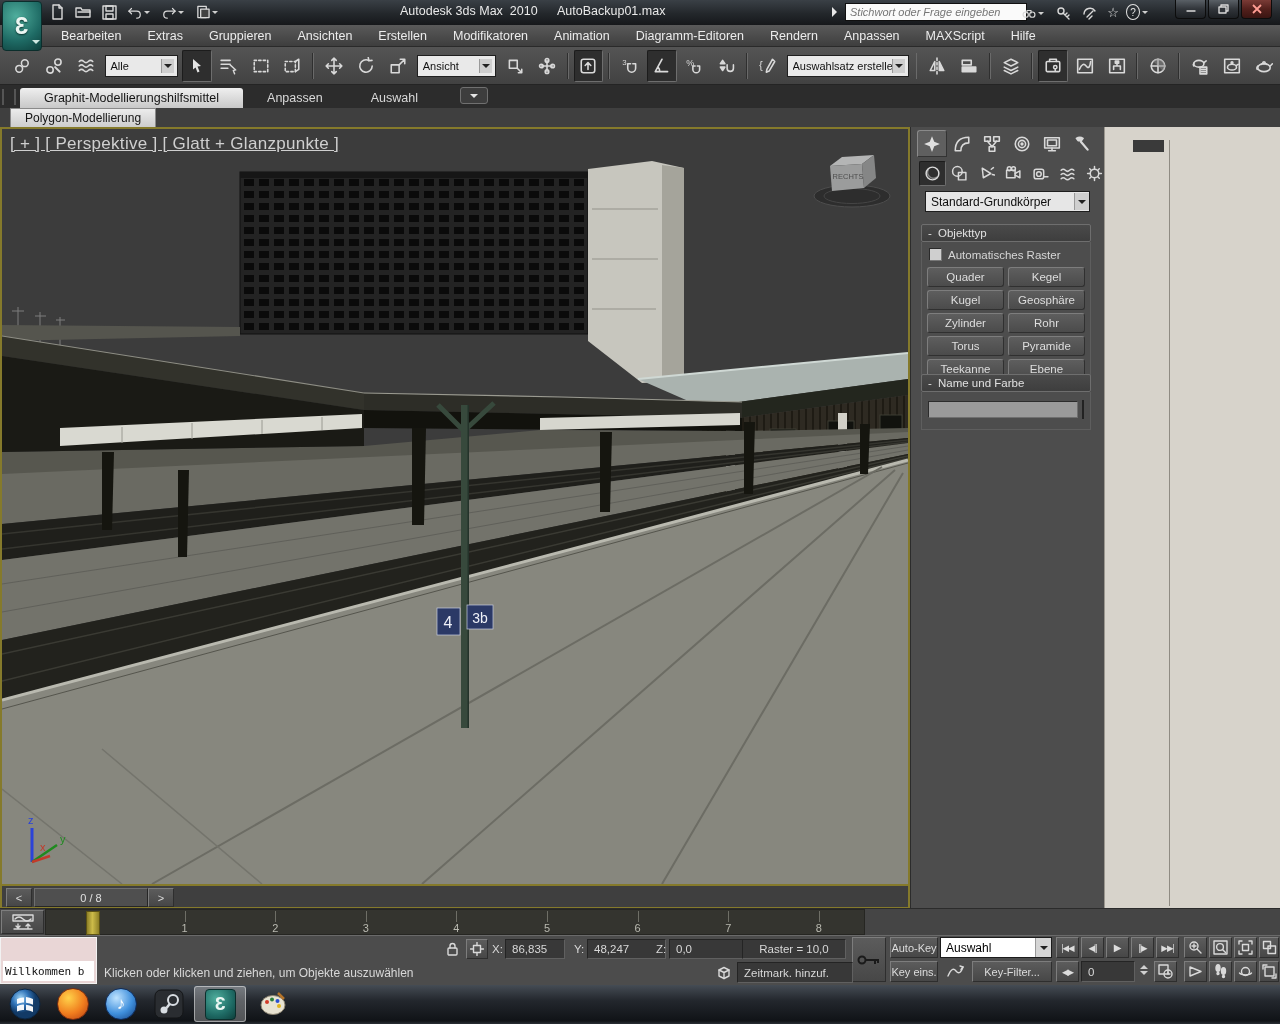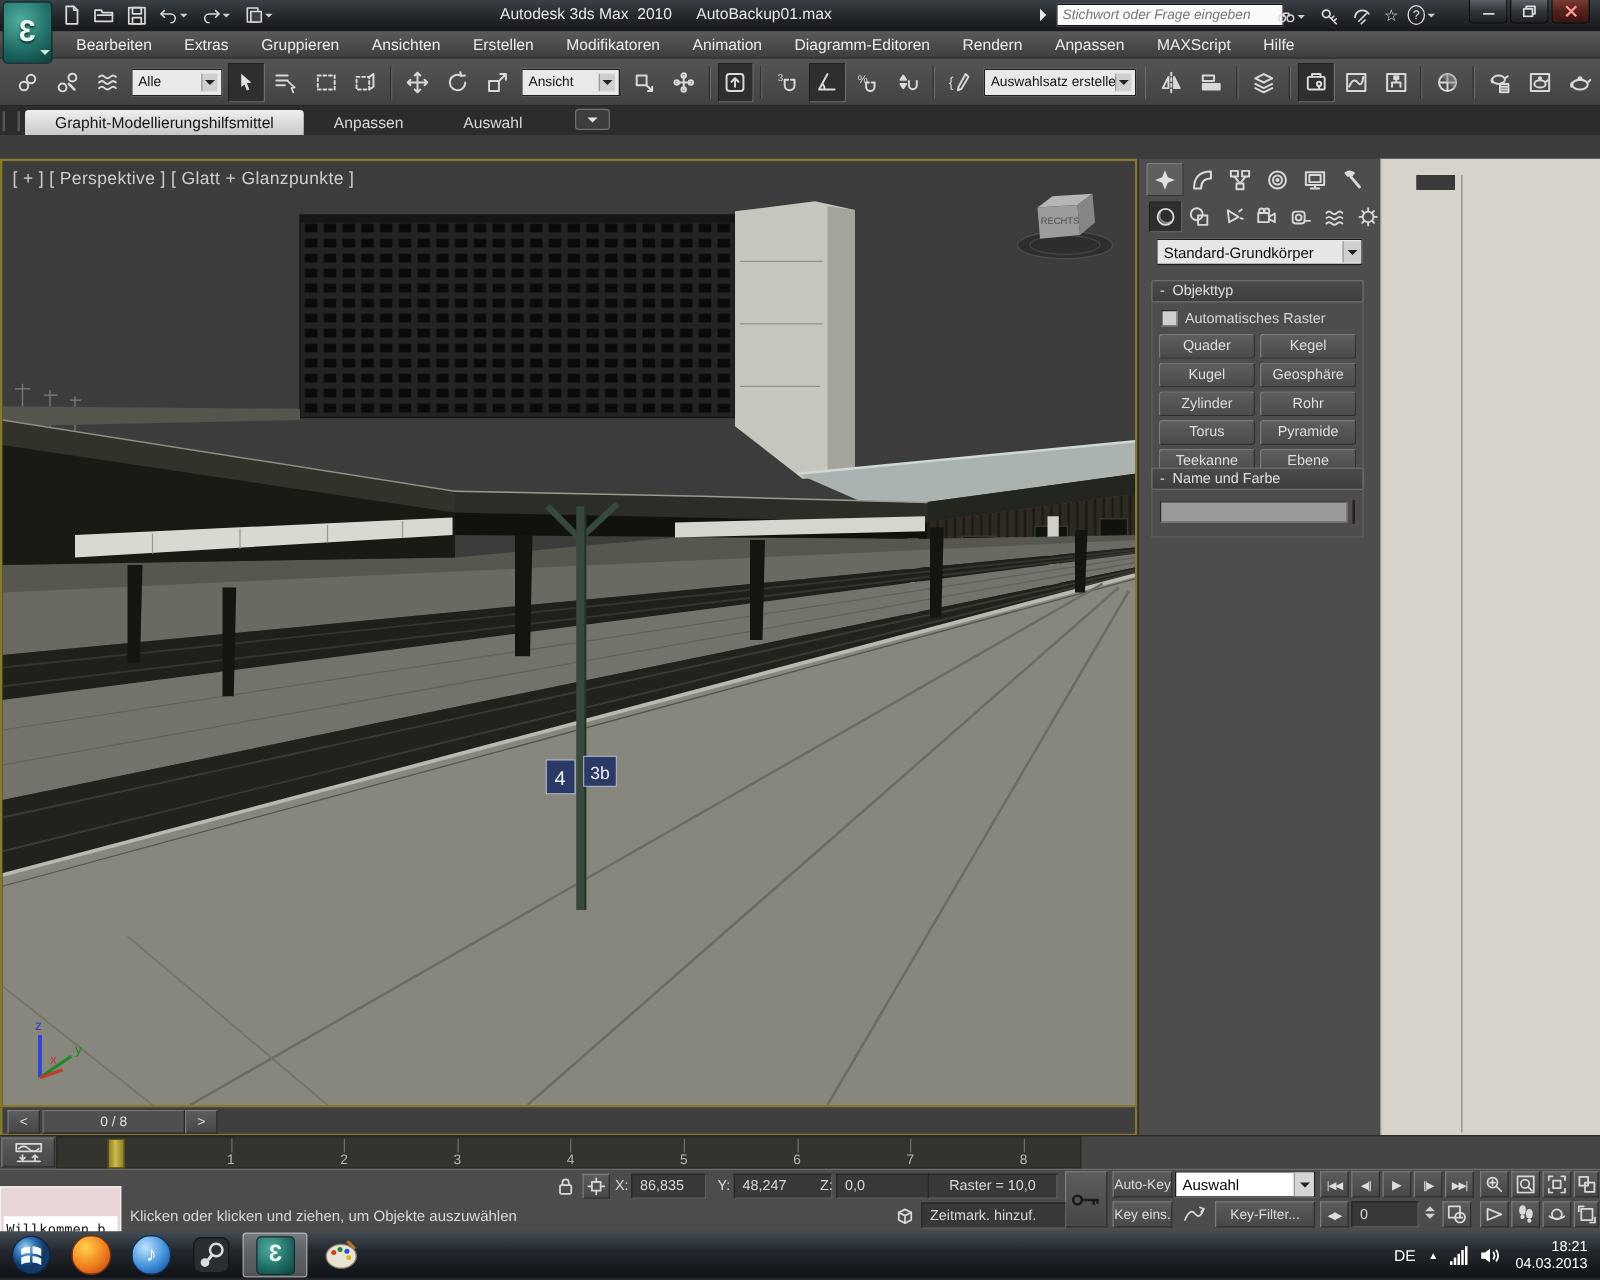--- a/index.html
+++ b/index.html
@@ -57,21 +57,21 @@
   .rtab.active{background:linear-gradient(#efefef,#c8c8c8);color:#141414;border-radius:3px 3px 0 0;}
   #ribbon-chevron{width:26px;height:15px;margin:0 0 4px 18px;background:#3d3d3d;border:1px solid #707070;
     border-radius:3px;display:flex;align-items:center;justify-content:center;}
   #ribbon-chevron:after{content:"";border:4px solid transparent;border-top-color:#e5e5e5;margin-top:4px;}
   #panelrow{left:0;top:108px;width:1280px;height:19px;background:#3f3f3f;display:flex;}
   #paneltab{background:linear-gradient(#ececec,#cdcdcd);color:#141414;font-size:12px;
     padding:2px 14px 0 14px;margin-left:10px;border:1px solid #8a8a8a;border-bottom:0;}
 
   
   #viewport{left:0;top:127px;width:910px;height:759px;border:2px solid #857a2b;box-sizing:border-box;background:#3c3c3c;}
-  #vplabel{left:8px;top:5px;color:#cfcfcf;font-size:14px;letter-spacing:.3px;}
+  #vplabel{left:8px;top:5px;color:#cfcfcf;font-size:17px;letter-spacing:.3px;text-decoration:underline;}
   
   #timeslider{left:0;top:886px;width:910px;height:22px;background:#3f3f3f;border-left:2px solid #857a2b;
     border-right:2px solid #857a2b;border-bottom:1px solid #857a2b;box-sizing:border-box;}
   .tsbtn{top:2px;width:24px;height:17px;font-size:11px;display:flex;align-items:center;justify-content:center;}
   #tsfield{left:32px;top:2px;width:112px;height:17px;background:#4f4f4f;border:1px solid;
     border-color:#6f6f6f #262626 #262626 #6f6f6f;color:#e0e0e0;font-size:11px;
     display:flex;align-items:center;justify-content:center;}
 
   
   #cmdpanel{left:910px;top:127px;width:194px;height:781px;background:#4d4d4d;border-left:1px solid #2c2c2c;box-sizing:border-box;}
@@ -115,21 +115,21 @@
     display:flex;align-items:flex-end;justify-content:center;}
   .frame-num:before{content:"";position:absolute;top:1px;bottom:12px;left:50%;width:1px;background:#6e6e66;}
   #tbhandle{left:40px;top:1px;width:12px;height:22px;background:linear-gradient(90deg,#8d7f27,#cdbc49 45%,#8d7f27);
     border:1px solid #5c5214;z-index:2;}
 
   
   #statusbar{left:0;top:935px;width:1280px;height:50px;background:#4c4c4c;border-top:1px solid #6a6a6a;box-sizing:border-box;}
   .sfield{font-size:11.5px;display:flex;align-items:center;padding:0 6px;box-sizing:border-box;}
   .slabel{color:#d8d8d8;font-size:11.5px;}
   .sbtn{display:flex;align-items:center;justify-content:center;font-size:10px;box-sizing:border-box;}
-  #welcomewin{left:0;top:1px;width:97px;height:47px;border:1px solid #f2f2f2;background:#e9d6d6;box-sizing:border-box;margin-top:12px;}
+  #welcomewin{left:0;top:1px;width:97px;height:47px;border:1px solid #f2f2f2;background:#e9d6d6;box-sizing:border-box;}
   #welcomebody{position:absolute;left:2px;top:23px;right:2px;bottom:2px;background:#fff;
     font-family:"DejaVu Sans Mono",monospace;font-size:11px;color:#111;white-space:nowrap;overflow:hidden;
     display:flex;align-items:center;padding-left:2px;}
   #auswahl-dd{left:940px;top:1px;width:112px;height:21px;background:#fff;border:1px solid #1c1c1c;color:#000;
     font-size:12px;display:flex;align-items:center;padding-left:5px;box-sizing:border-box;}
   #auswahl-dd .caret{margin-left:auto;width:15px;height:19px;background:#d5d5d5;border-left:1px solid #999;
     display:flex;align-items:center;justify-content:center;}
   .pb{font-size:8.5px;letter-spacing:-1px;}
 
   
@@ -463,20 +463,23 @@
         </svg>
       </div>
   </div>
 
   <div id="ribbontabs" class="abs">
     <div id="ribbongrip"></div>
     <span class="rtab active">Graphit-Modellierungshilfsmittel</span>
     <span class="rtab">Anpassen</span>
     <span class="rtab">Auswahl</span>
     <div id="ribbon-chevron"></div>
+  </div>
+  <div id="panelrow" class="abs">
+    <span id="paneltab">Polygon-Modellierung</span>
   </div>
 
   <div id="viewport" class="abs">
     <svg width="906" height="755" viewBox="0 0 906 755">
       <defs>
         <pattern id="win" width="15" height="12" patternUnits="userSpaceOnUse">
           <rect width="15" height="12" fill="#232323"></rect>
             <rect x="2" y="2" width="10" height="7" fill="#0a0a0a"></rect>
         </pattern>
         <pattern id="slat" width="7" height="8" patternUnits="userSpaceOnUse">
@@ -907,34 +910,15 @@
     <div class="task abs" style="left:250px">
       <svg width="30" height="30" viewBox="0 0 30 30">
           <ellipse cx="15" cy="16" rx="12" ry="9.5" fill="#e8e3d2" stroke="#8a8270"></ellipse>
           <circle cx="9" cy="13" r="2" fill="#d23c2a"></circle>
           <circle cx="14" cy="10.5" r="2" fill="#2a7e3a"></circle>
           <circle cx="19.5" cy="12" r="2" fill="#2a4fd2"></circle>
           <circle cx="21" cy="17" r="2" fill="#e0b420"></circle>
           <path d="M20 4 L26 10" stroke="#b5742a" stroke-width="2.5"></path>
         </svg>
     </div>
-    <div id="tray" class="abs">
-      <span style="font-size:12.5px">DE</span>
-      <span style="font-size:8px">▲</span>
-      <span class="bars">
-          <span style="height:3px"></span>
-          <span style="height:6px"></span>
-          <span style="height:9px"></span>
-          <span style="height:12px"></span>
-          <span style="height:15px"></span>
-        </span>
-      <svg width="18" height="15" viewBox="0 0 18 15">
-          <path d="M1 5 h3 L8 2 V13 L4 10 H1 Z" fill="#fff"></path>
-          <path d="M10.5 4.5 a5 5 0 0 1 0 6 M12.8 2.8 a8 8 0 0 1 0 9.4" stroke="#fff" stroke-width="1.4" fill="none"></path>
-        </svg>
-      <div id="clockblk">
-        <div>18:21</div>
-        <div>04.03.2013</div>
-      </div>
-    </div>
   </div>
 
 </div>
 
 </body></html>

